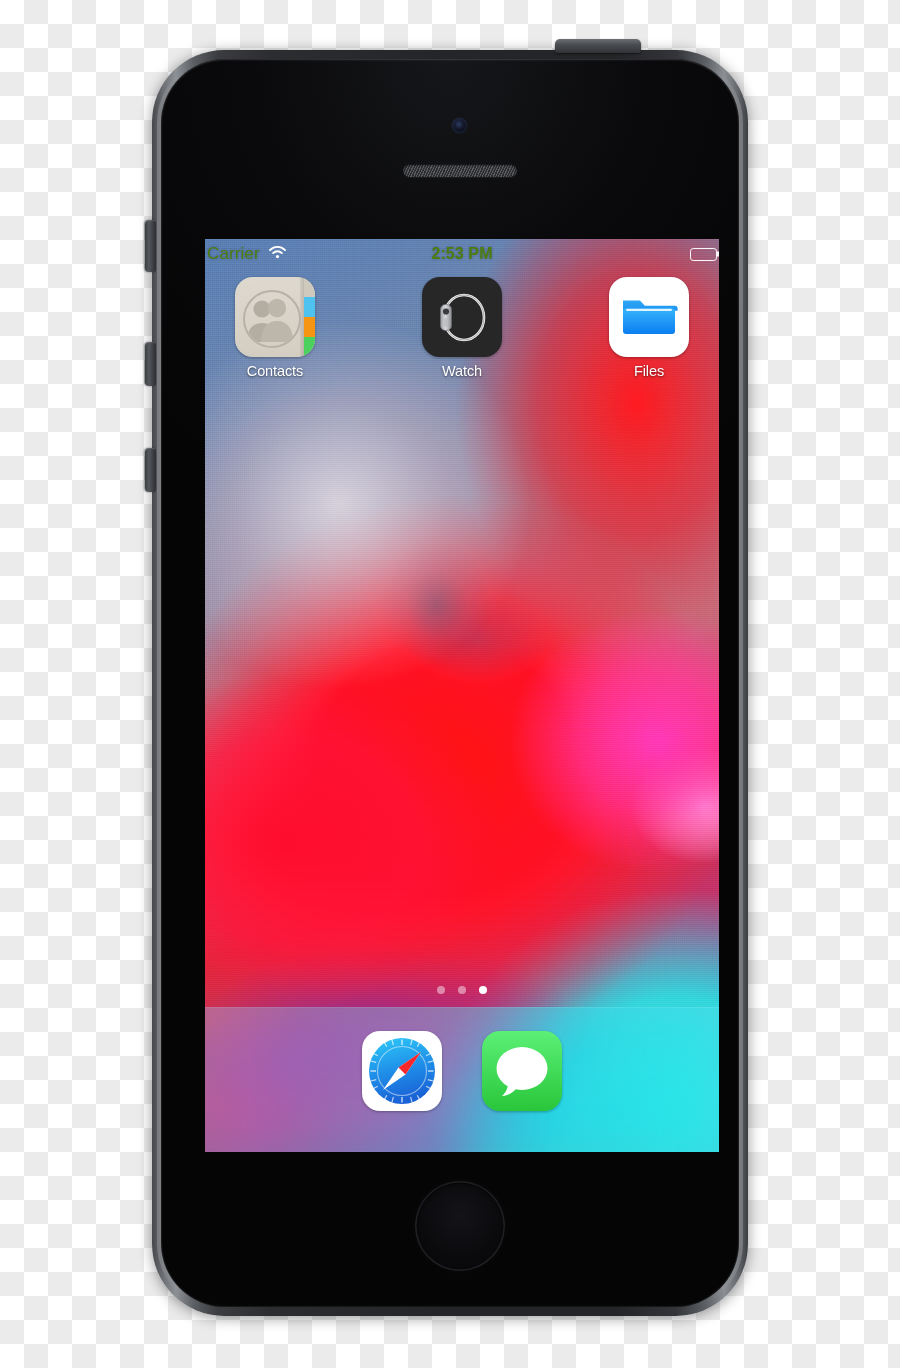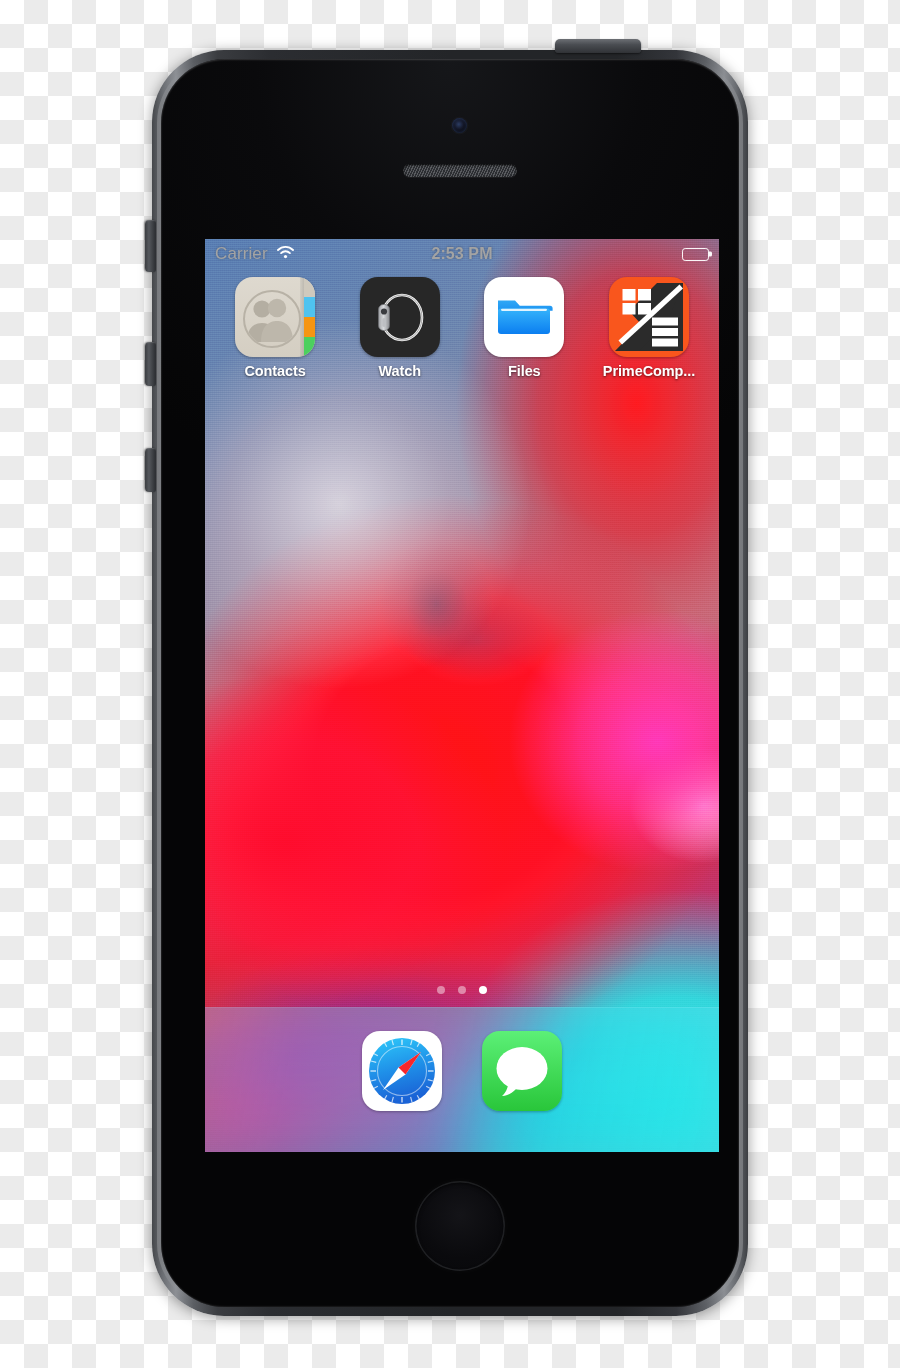--- a/index.html
+++ b/index.html
@@ -209,22 +209,22 @@
     pointer-events: none;
   }
 
   
   .status-bar {
     position: absolute;
     top: 0; left: 0; right: 0;
     height: 30px;
     display: flex;
     align-items: center;
-    padding: 0 10px;
-    color: #a3a3a3;
+    padding: 0 2px;
+    color: #4d7c0f;
     font-size: 17px;
     letter-spacing: 0.1px;
     text-shadow: 0 0 3px rgba(0,0,0,0.30);
     z-index: 10;
   }
   .sb-left { display: flex; align-items: center; gap: 8px; flex: 1; }
   .sb-center { position: absolute; left: 0; right: 0; text-align: center; font-weight: bold; font-size: 16px; pointer-events: none; }
   .sb-right { display: flex; align-items: center; justify-content: flex-end; flex: 1; z-index: 2; }
 
   .wifi-icon { display: block; }
@@ -259,21 +259,20 @@
     justify-content: space-between;
     padding: 0 22px;
     z-index: 8;
   }
   .app {
     width: 96px;
     display: flex;
     flex-direction: column;
     align-items: center;
     gap: 6px;
-    font-weight: bold;
   }
   .icon-shell {
     width: 80px; height: 80px;
     border-radius: 18px;
     position: relative;
     overflow: hidden;
     box-shadow: 0 1px 3px rgba(0,0,0,0.32);
   }
   .app-label {
     font-size: 14.5px;
@@ -459,41 +458,20 @@
                 </linearGradient>
               </defs>
               <path d="M14 23.5 h17 l4.8 5.2 h30.2 a2.6 2.6 0 0 1 2.6 2.6 v2.4 H14 Z" fill="url(#folderTab)"></path>
               <rect x="14" y="31.5" width="52" height="25.5" rx="3" fill="url(#folderG)"></rect>
               <rect x="17" y="31.7" width="46" height="2.2" rx="1.1" fill="#ffffff" opacity="0.85"></rect>
             </svg>
           </div>
           <div class="app-label">Files</div>
         </div>
 
-        <div class="app">
-          <div class="icon-shell ic-prime">
-            <svg width="80" height="80" viewBox="0 0 80 80">
-
-              <path d="M74 6 L74 74 L6 74 L32 47 L20 34 L48 6 Z" fill="#2b2b2b"></path>
-              <path d="M74 6 L74 74 L30 74 L58 46 Z" fill="#2b2b2b"></path>
-
-              <rect x="13.5" y="12" width="13" height="11.5" fill="#ffffff"></rect>
-              <rect x="29" y="12" width="13" height="11.5" fill="#ffffff"></rect>
-              <rect x="13.5" y="26" width="13" height="11.5" fill="#ffffff"></rect>
-              <rect x="29" y="26" width="13" height="11.5" fill="#ffffff"></rect>
-
-              <rect x="43" y="40.5" width="26" height="8" fill="#ffffff"></rect>
-              <rect x="43" y="51" width="26" height="8" fill="#ffffff"></rect>
-              <rect x="43" y="61.5" width="26" height="8" fill="#ffffff"></rect>
-
-              <path d="M70.5 7.5 L74 11.5 L13 67.5 L9.5 63.5 Z" fill="#ffffff"></path>
-            </svg>
-          </div>
-          <div class="app-label">PrimeComp...</div>
-        </div>
 
       </div>
 
       <div class="page-dots">
         <span class="dot"></span>
         <span class="dot"></span>
         <span class="dot active"></span>
       </div>
 
       <div class="dock">

